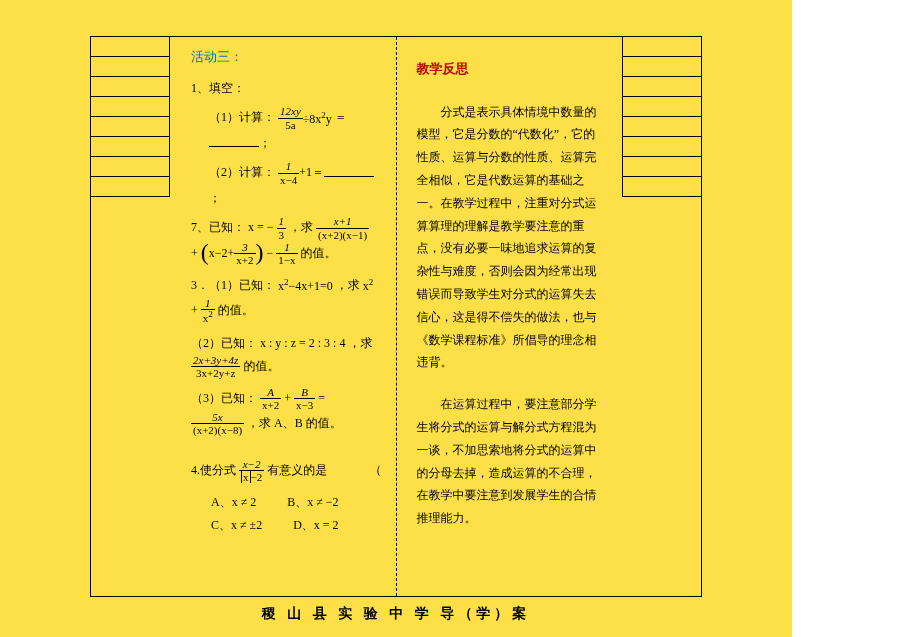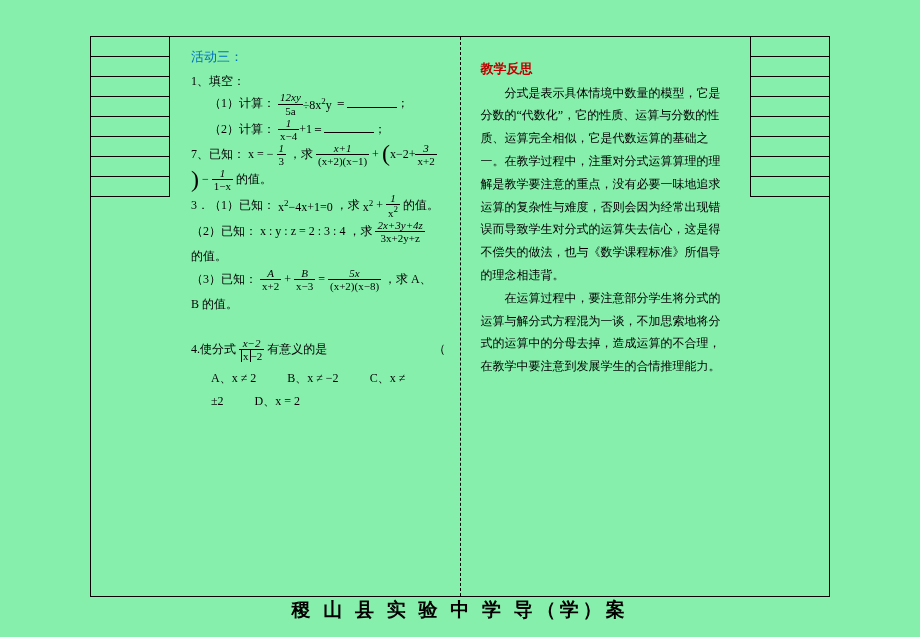--- a/index.html
+++ b/index.html
@@ -5,24 +5,24 @@
   * { box-sizing: border-box; }
   body {
     margin: 0;
     padding: 0;
     font-family: "SimSun", "宋体", serif;
     font-size: 12px;
     background: #fff;
     color: #000;
   }
   .page {
-    width: 920px;
+    width: 792px;
     height: 637px;
     position: relative;
-    background: #86efac;
+    background: #fde047;
   }
   .frame {
     position: absolute;
     top: 36px;
     left: 90px;
     right: 90px;
     bottom: 40px;
     border: 1px solid #000;
     display: flex;
   }
@@ -40,24 +40,24 @@
     width: 80px;
   }
   .col {
     flex: 1;
     padding: 8px 14px 8px 14px;
     position: relative;
     line-height: 1.9;
   }
   .col.left { padding-left: 100px; padding-right: 20px; }
   .col.right { padding-left: 20px; padding-right: 100px; border-left: 1px dashed #000; }
-  .indent-text { text-indent: 2em; }
+  .indent-text { text-indent: 2em; margin-top: 19px; }
   .activity-title { color: #0070c0; font-size: 13px; }
   .reflection-title { color: #c00000; font-weight: bold; font-size: 13px; }
-  .problem { margin: 0 0; }
+  .problem { margin: 7px 0; }
   .frac {
     display: inline-block;
     vertical-align: middle;
     text-align: center;
     font-size: 11px;
     line-height: 1.1;
     position: relative;
     top: -1px;
   }
   .frac .num { display: block; border-bottom: 1px solid #000; padding: 0 2px; font-style: italic; }
@@ -66,21 +66,21 @@
   .blank { display: inline-block; border-bottom: 1px solid #000; width: 50px; height: 12px; vertical-align: baseline; }
   sup { font-size: 9px; }
   .options { margin-top: 4px; padding-left: 20px; }
   .options span { margin-right: 28px; }
   .footer-title {
     position: absolute;
     left: 0; right: 0;
     bottom: 14px;
     text-align: center;
     font-weight: bold;
-    font-size: 19px;
+    font-size: 14px;
     letter-spacing: 4px;
   }
   .mline { display:inline-block; vertical-align:middle; }
   .abs-bar { border-left:1px solid #000; border-right:1px solid #000; padding:0 1px; }
   .q4-row { position: relative; }
   .right-paren { position: absolute; right: -6px; }
 </style>
 </head>
 <body>
 

